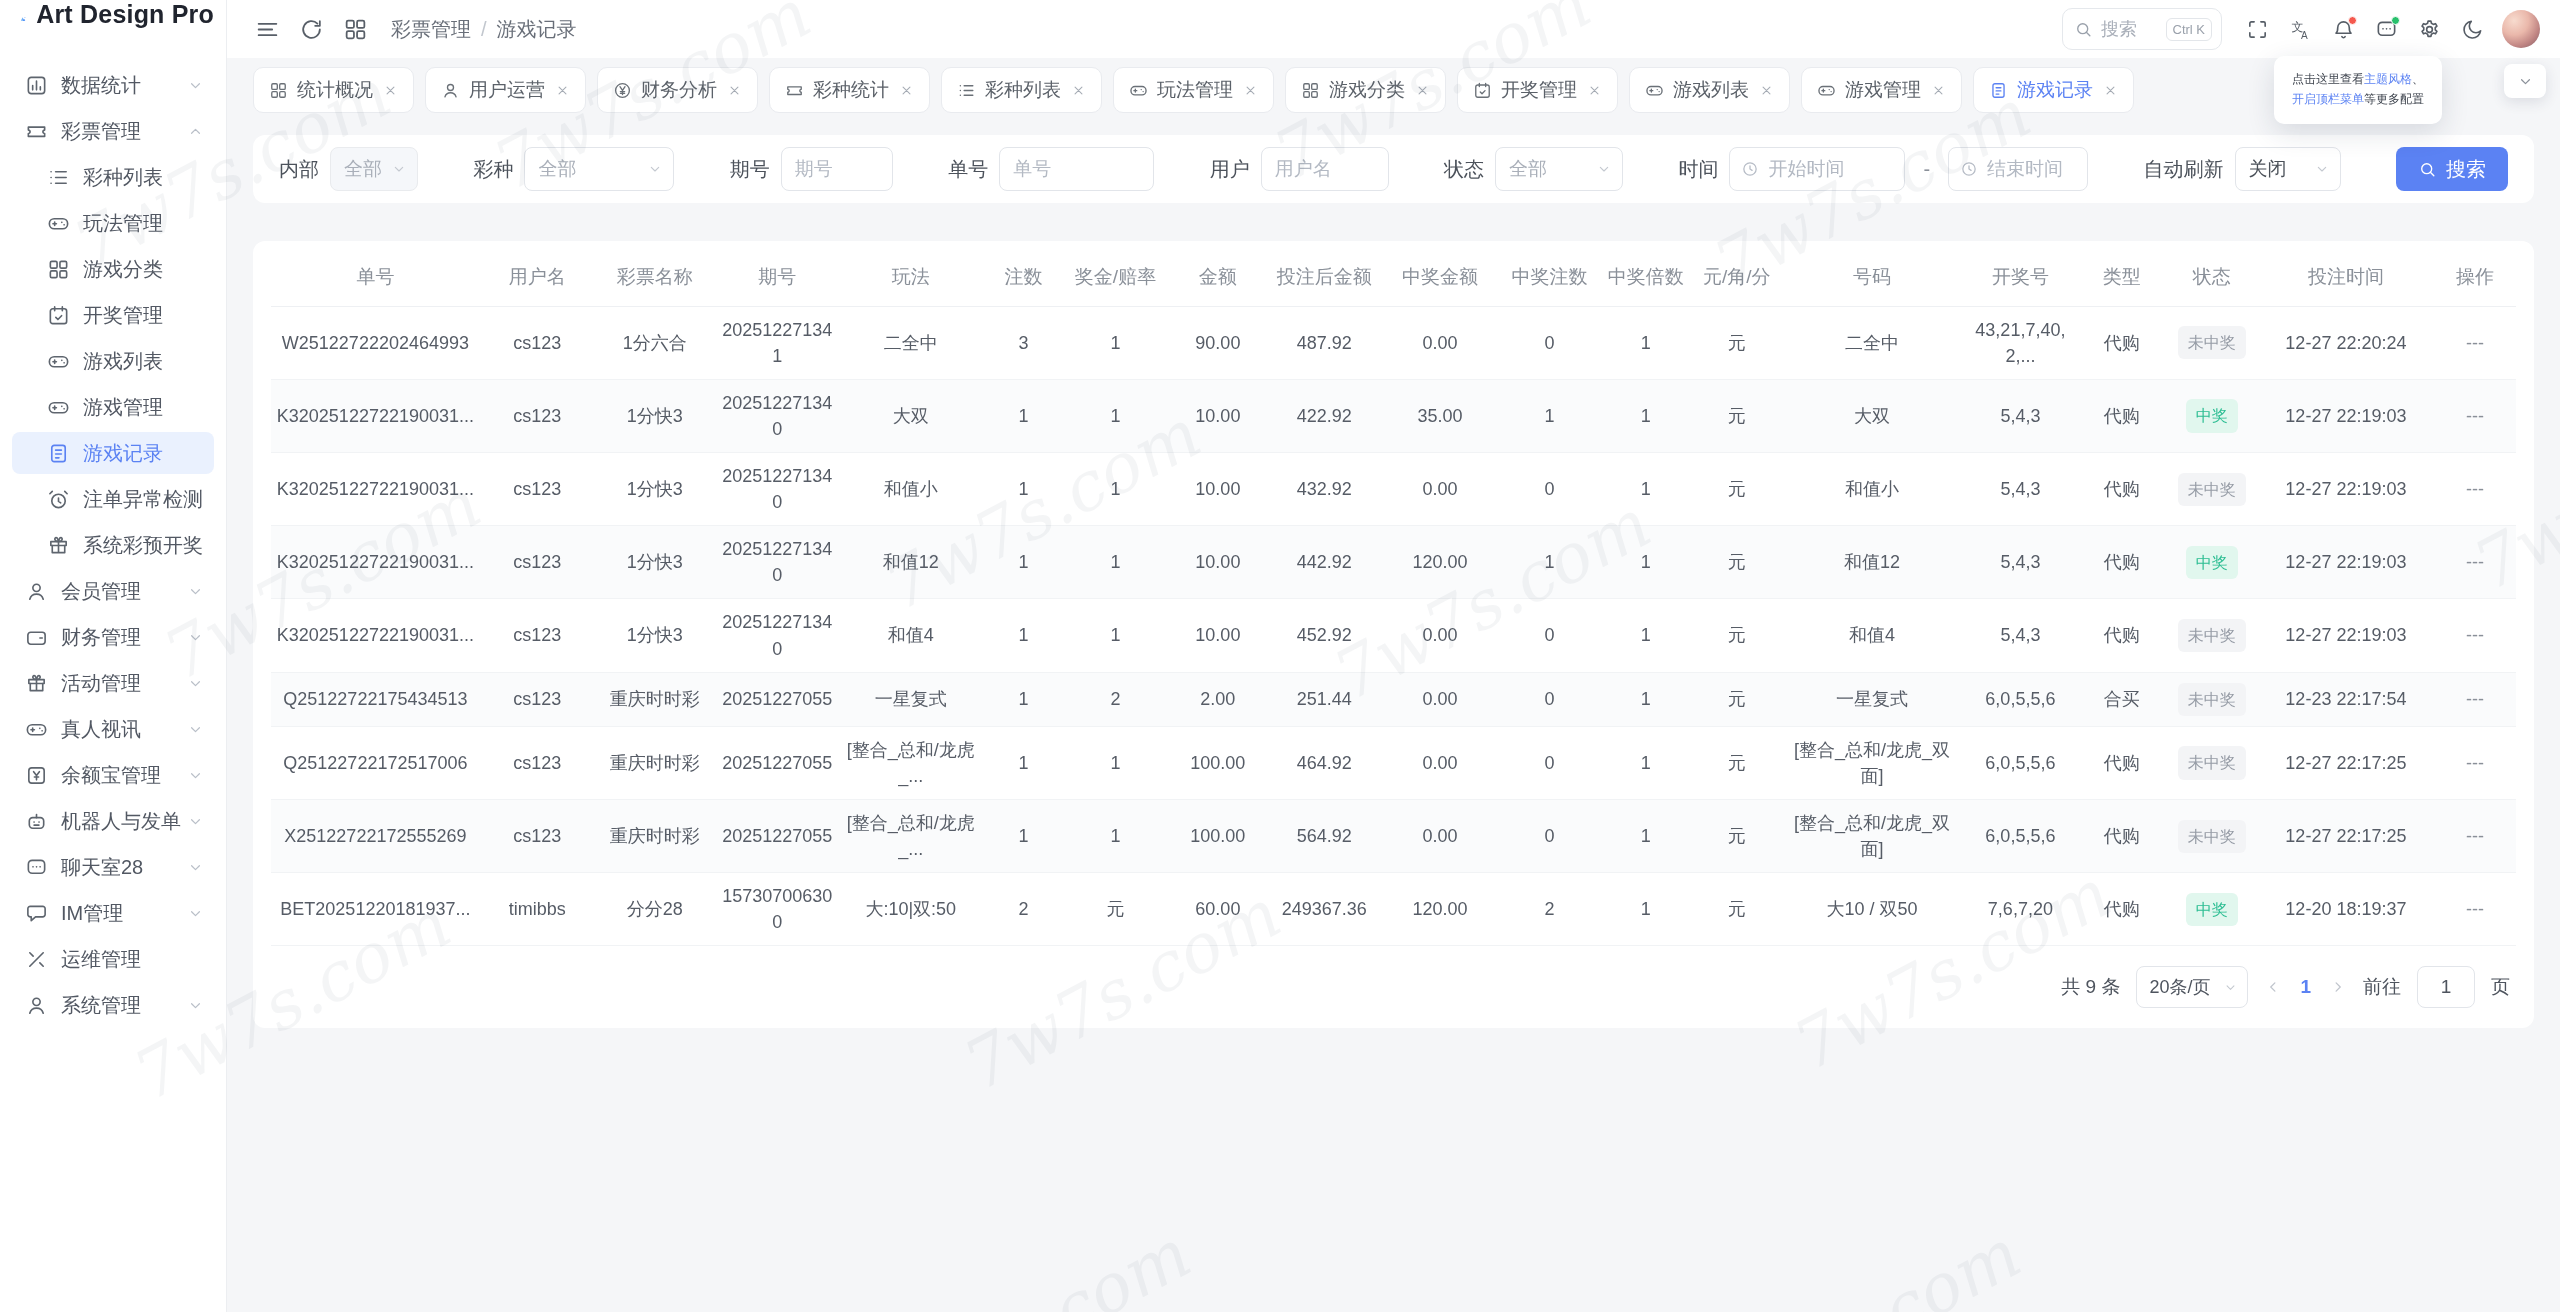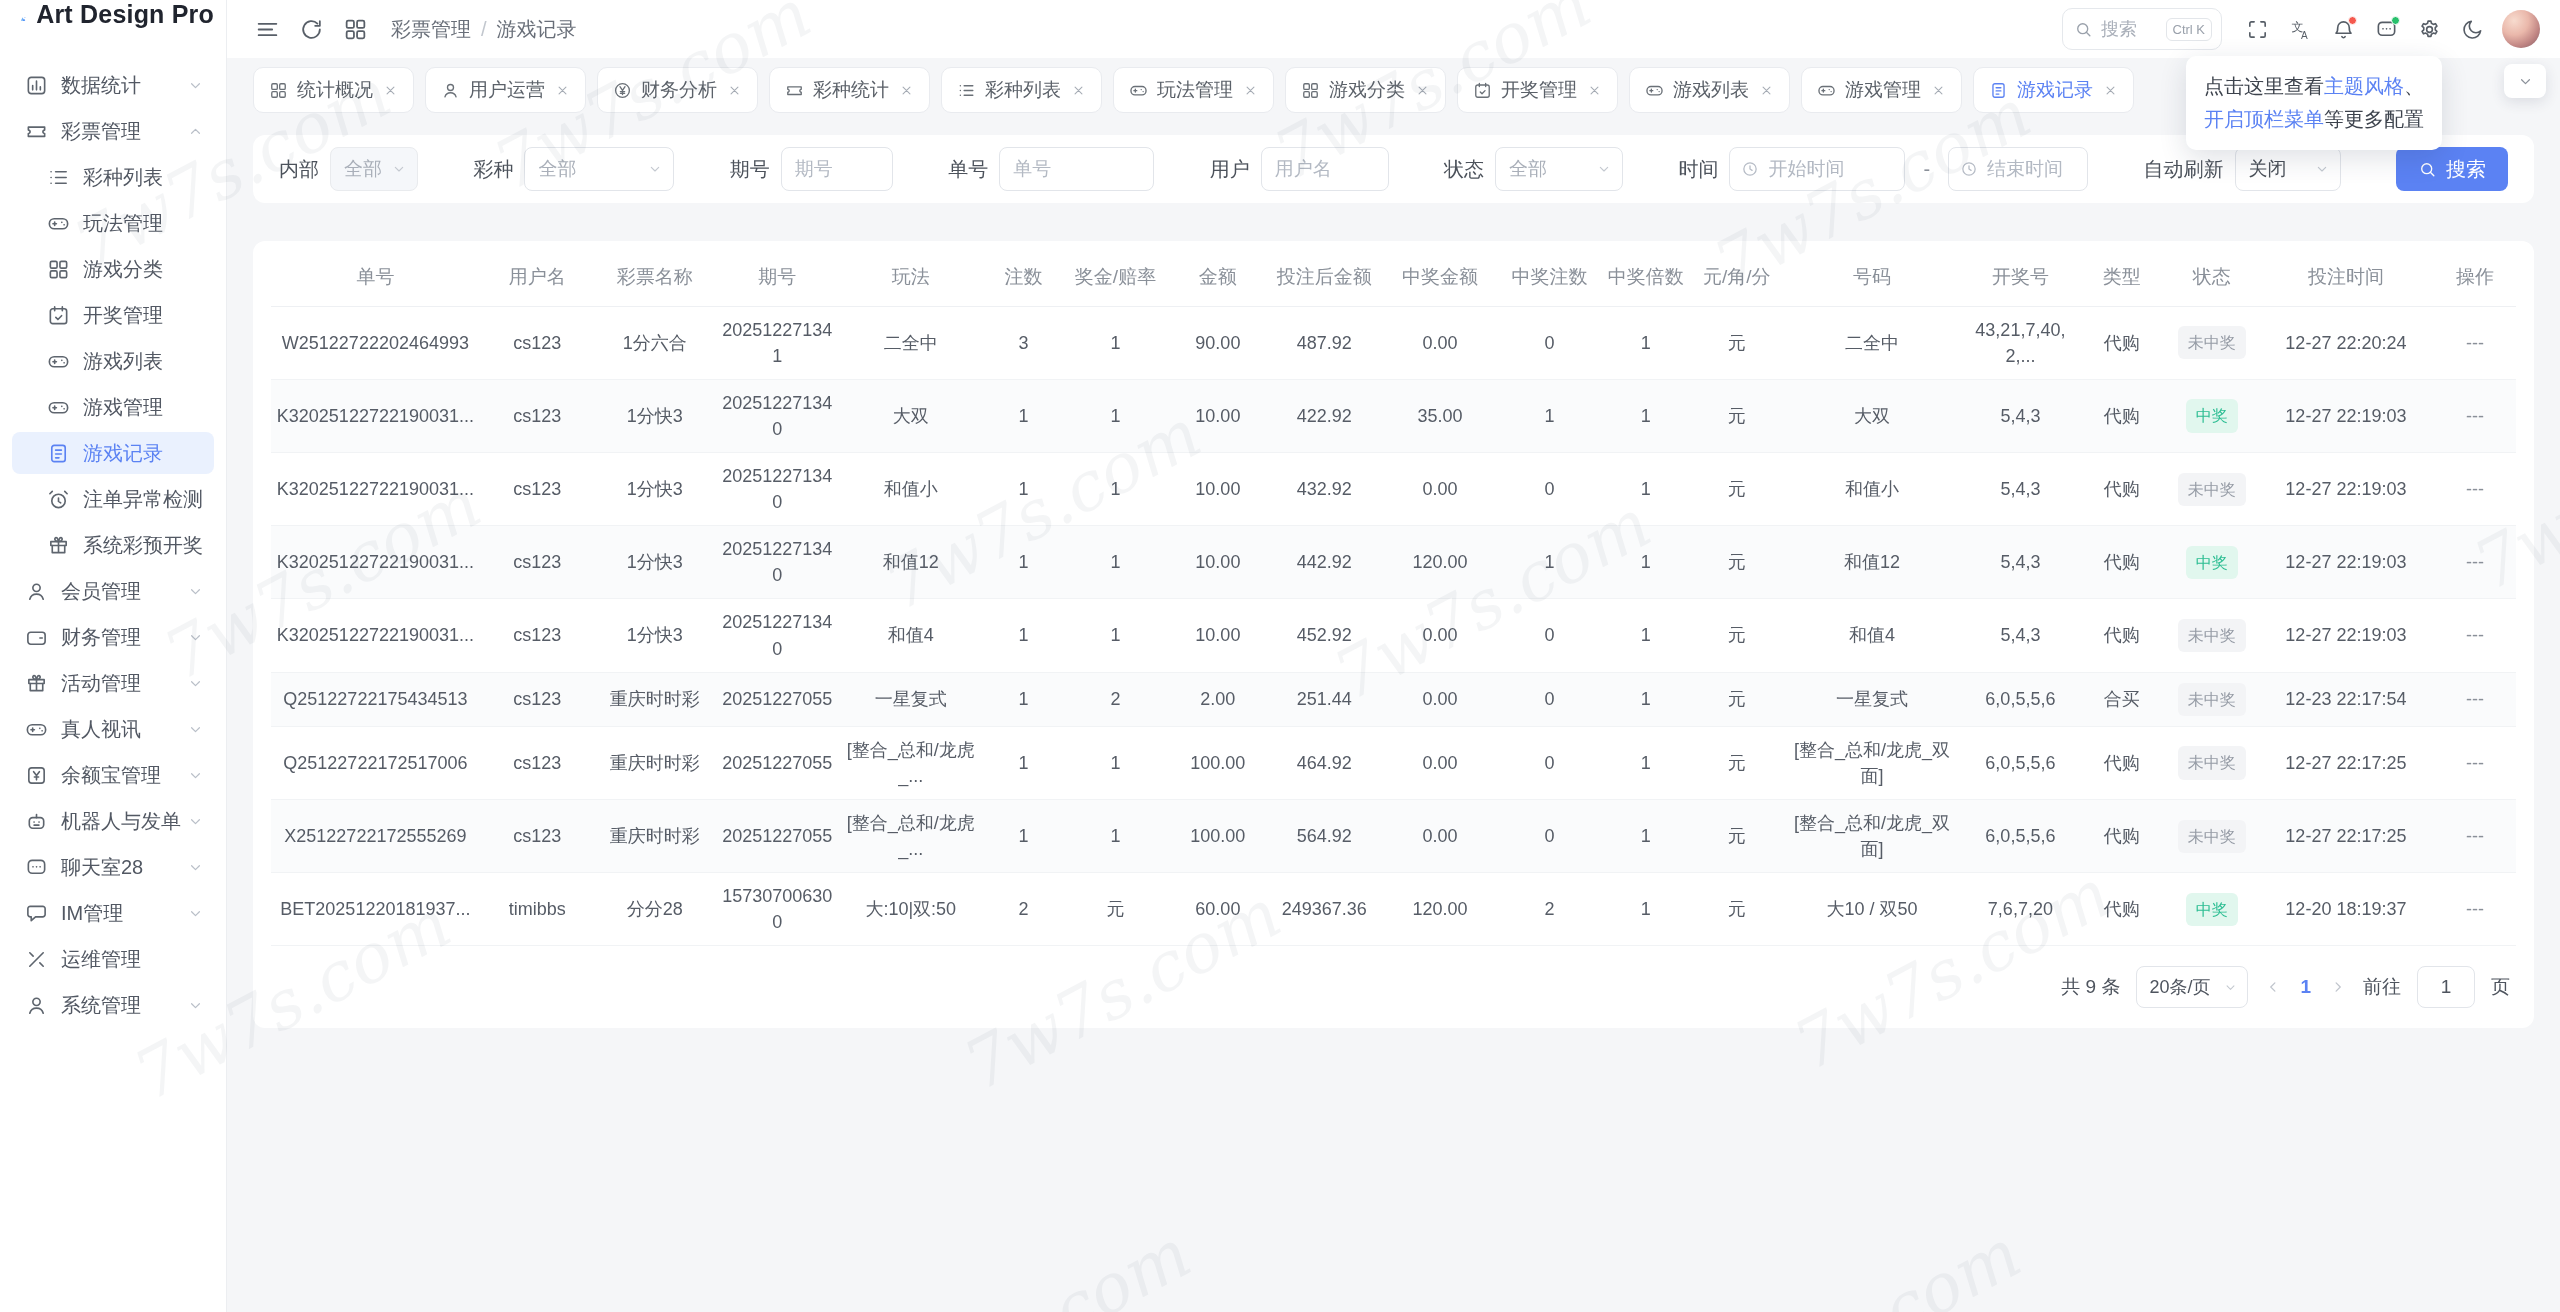--- a/index.html
+++ b/index.html
@@ -37,21 +37,21 @@
   .hdr-btn { position:relative; width:43px; height:43px; display:flex; align-items:center; justify-content:center; color:#565d66; cursor:pointer; }
   .hdr-btn svg { width:23px; height:23px; }
   .dot { position:absolute; top:8px; right:8px; width:9px; height:9px; border-radius:50%; border:1.5px solid #fff; }
   .dot-red { background:#f5594e; } .dot-green { background:#27c06b; }
   .avatar { width:38px; height:38px; border-radius:50%; margin-left:8px; cursor:pointer; flex-shrink:0;
     background:radial-gradient(circle at 32% 28%, #f7dbce 0%, #eab8ab 38%, #c08583 68%, #7e5a63 100%); }
   .avatar-chip { position:absolute; top:64px; right:14px; width:42px; height:34px; background:#fff; border-radius:8px;
     box-shadow:0 4px 14px rgba(30,40,70,.12); display:flex; align-items:center; justify-content:center; color:#8a9099; z-index:40; cursor:pointer; }
   .avatar-chip svg { width:17px; height:17px; }
   .tooltip { position:absolute; top:56px; right:118px; background:#fff; border-radius:10px; box-shadow:0 8px 28px rgba(30,40,70,.14);
-    padding:14px 18px; font-size:20px; color:#3d434d; line-height:1.65; z-index:50; white-space:nowrap;font-family:Liberation Serif, serif; }
+    padding:14px 18px; font-size:12px; color:#3d434d; line-height:1.65; z-index:50; white-space:nowrap;font-family:Liberation Serif, serif; }
   .tooltip .link { color:#5b82f3; }
 
   
   .tabbar { display:flex; gap:11px; padding:9px 26px 0; align-items:center; }
   .tab { height:46px; background:#fff; border:1px solid #e9ebef; border-radius:10px; display:flex; align-items:center; padding:0 15px; font-size:19px; color:#5b6169; gap:9px; cursor:pointer; white-space:nowrap; }
   .tab .t-icon { display:flex; color:#6a7077; } .tab .t-icon svg { width:19px; height:19px; }
   .tab.active { color:#5b82f3; } .tab.active .t-icon { color:#5b82f3; }
   .tab-close { display:flex; color:#a6acb5; cursor:pointer; margin-left:1px; } .tab-close svg { width:15px; height:15px; }
 
   

